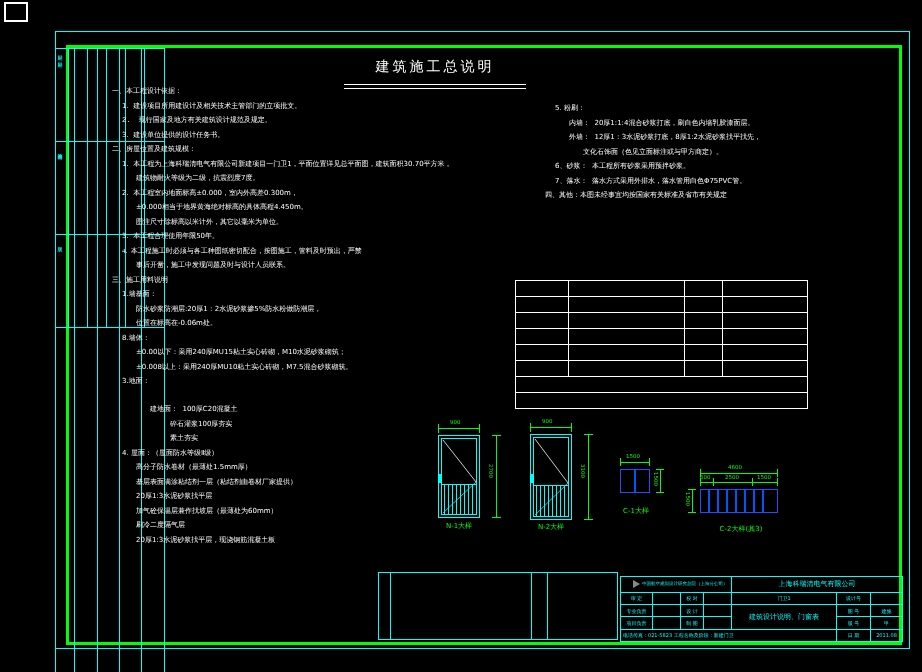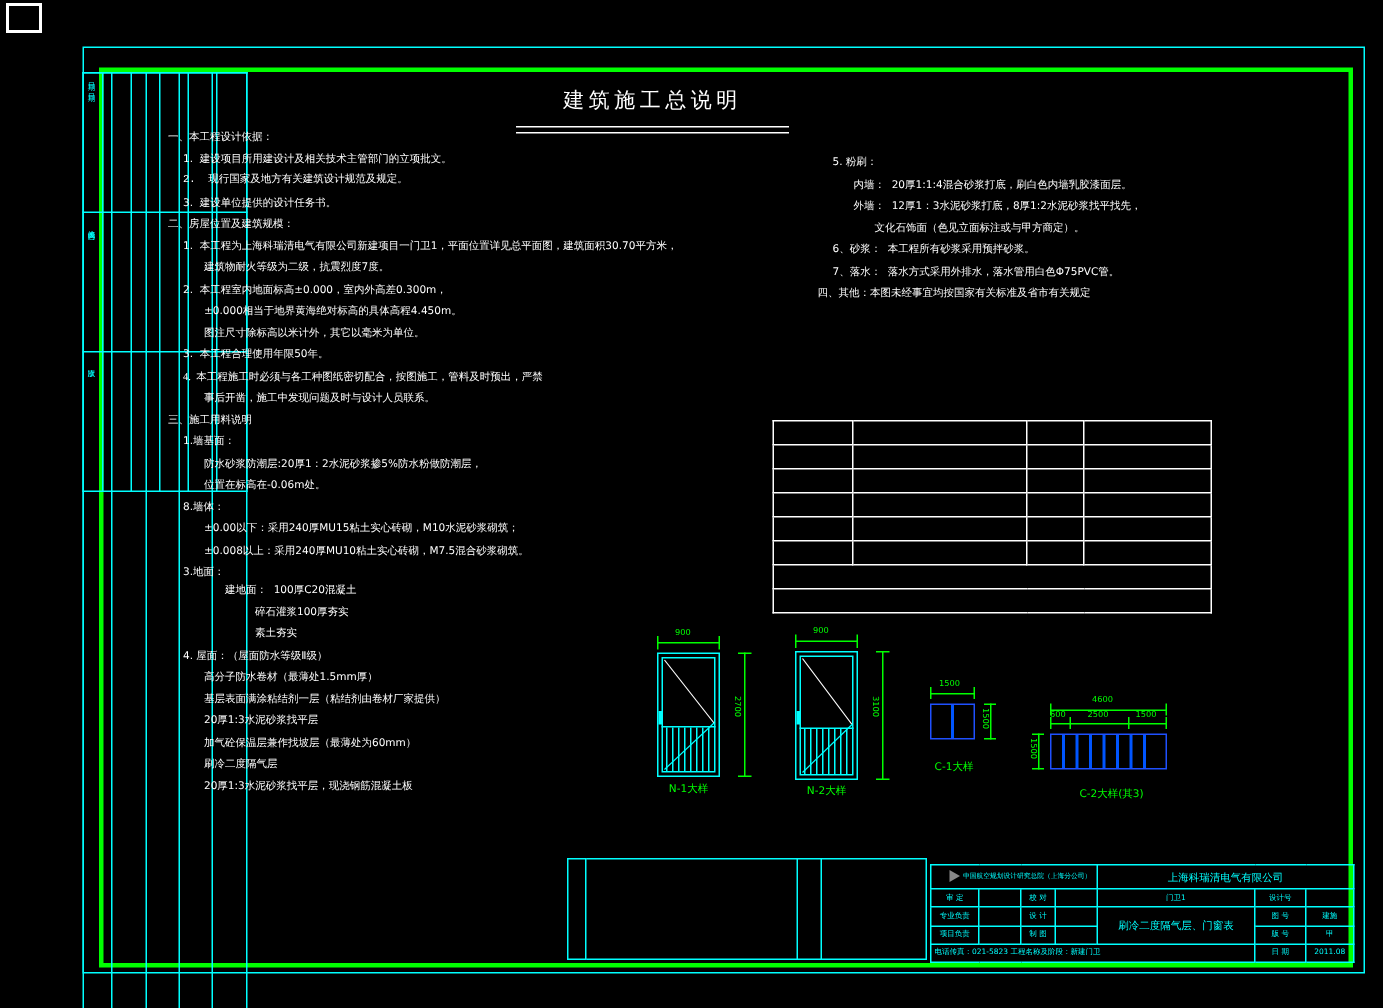--- a/index.html
+++ b/index.html
@@ -128,21 +128,21 @@
     <div class="note" style="padding-left: 10px; margin-bottom: 7.5px;">3.  本工程合理使用年限50年。</div>
     <div class="note" style="padding-left: 10px; margin-bottom: 7.5px; font-family: Liberation Serif, serif;">4.  本工程施工时必须与各工种图纸密切配合，按图施工，管料及时预出，严禁</div>
     <div class="note" style="padding-left: 24px; margin-bottom: 7.5px;">事后开凿，施工中发现问题及时与设计人员联系。</div>
     <div class="note" style="padding-left: 0px; margin-bottom: 7.5px;">三、施工用料说明</div>
     <div class="note" style="padding-left: 10px; margin-bottom: 7.5px;">1.墙基面：</div>
     <div class="note" style="padding-left: 24px; margin-bottom: 7.5px;">防水砂浆防潮层:20厚1：2水泥砂浆掺5%防水粉做防潮层，</div>
     <div class="note" style="padding-left: 24px; margin-bottom: 7.5px;">位置在标高在-0.06m处。</div>
     <div class="note" style="padding-left: 10px; margin-bottom: 7.5px;">8.墙体：</div>
     <div class="note" style="padding-left: 24px; margin-bottom: 7.5px;">±0.00以下：采用240厚MU15粘土实心砖砌，M10水泥砂浆砌筑；</div>
     <div class="note" style="padding-left: 24px; margin-bottom: 7.5px;">±0.008以上：采用240厚MU10粘土实心砖砌，M7.5混合砂浆砌筑。</div>
-    <div class="note" style="padding-left: 10px; margin-bottom: 5px;">3.地面：</div>
+    <div class="note" style="padding-left: 10px; margin-bottom: 21px;">3.地面：</div>
     <div class="note" style="padding-left: 38px; margin-bottom: 7.5px;">建地面：  100厚C20混凝土</div>
     <div class="note" style="padding-left: 58px; margin-bottom: 7.5px;">碎石灌浆100厚夯实</div>
     <div class="note" style="padding-left: 58px; margin-bottom: 7.5px;">素土夯实</div>
     <div class="note" style="padding-left: 10px; margin-bottom: 7.5px;">4. 屋面：（屋面防水等级Ⅱ级）</div>
     <div class="note" style="padding-left: 24px; margin-bottom: 7.5px;">高分子防水卷材（最薄处1.5mm厚）</div>
     <div class="note" style="padding-left: 24px; margin-bottom: 7.5px;">基层表面满涂粘结剂一层（粘结剂由卷材厂家提供）</div>
     <div class="note" style="padding-left: 24px; margin-bottom: 7.5px;">20厚1:3水泥砂浆找平层</div>
     <div class="note" style="padding-left: 24px; margin-bottom: 7.5px;">加气砼保温层兼作找坡层（最薄处为60mm）</div>
     <div class="note" style="padding-left: 24px; margin-bottom: 7.5px;">刷冷二度隔气层</div>
     <div class="note" style="padding-left: 24px; margin-bottom: 7.5px;">20厚1:3水泥砂浆找平层，现浇钢筋混凝土板</div>
@@ -356,21 +356,21 @@
         <td></td>
         <td rowspan="1">门卫1</td>
         <td>设计号</td>
         <td></td>
       </tr>
       <tr>
         <td>专业负责</td>
         <td></td>
         <td>设  计</td>
         <td></td>
-        <td rowspan="2" class="dn">刷冷二度隔气层、门窗表</td>
+        <td rowspan="2" class="dn">建筑设计说明、门窗表</td>
         <td>图  号</td>
         <td>建施</td>
       </tr>
       <tr>
         <td>项目负责</td>
         <td></td>
         <td>制  图</td>
         <td></td>
         <td>版  号</td>
         <td>甲</td>

